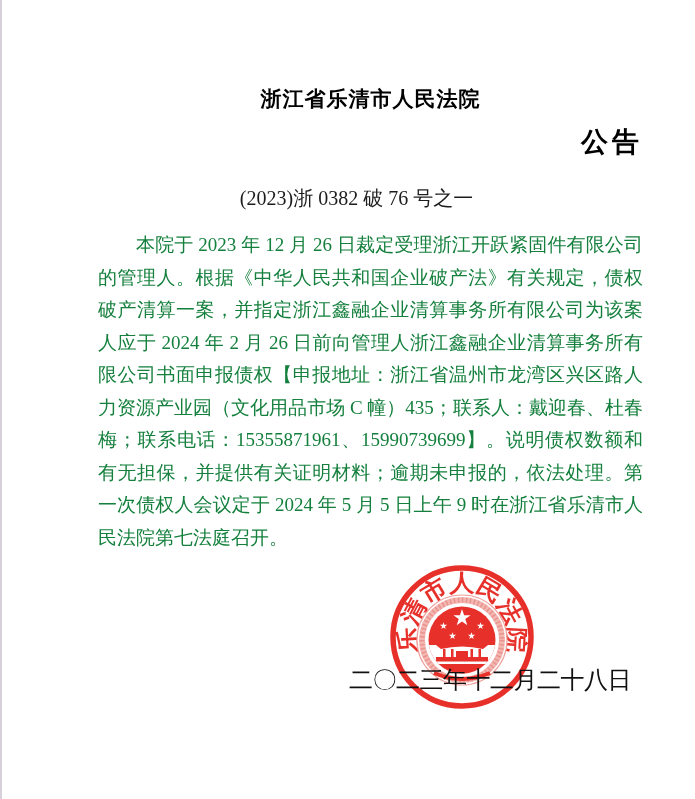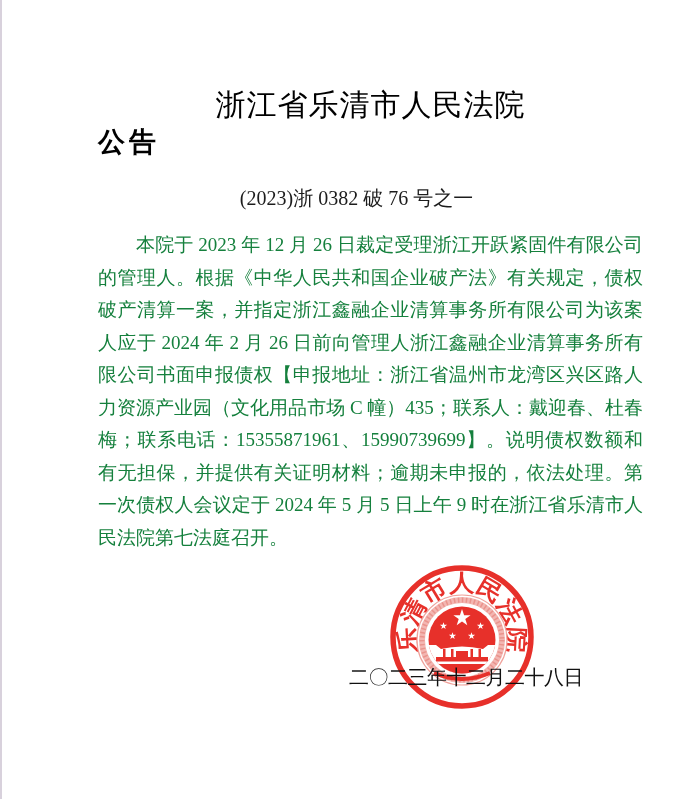--- a/index.html
+++ b/index.html
@@ -23,30 +23,30 @@
     position: absolute;
     left: 0; top: 0;
     width: 2px; height: 100%;
     background: #d8d1dc;
   }
   .court-title {
     position: absolute;
     left: 98px; top: 85px;
     width: 545px;
     text-align: center;
-    font-size: 30px;
-    font-weight: normal;
+    font-size: 21px;
+    font-weight: bold;
     color: #000000;
     letter-spacing: 1px;
   }
   .notice-title {
     position: absolute;
     left: 98px; top: 124px;
     width: 545px;
-    text-align: left;
+    text-align: right;
     font-size: 27px;
     font-weight: bold;
     color: #000000;
     letter-spacing: 4px;
   }
   .case-number {
     position: absolute;
     left: 98px; top: 185px;
     width: 545px;
     box-sizing: border-box;
@@ -74,21 +74,21 @@
   .seal {
     position: absolute;
     left: 376px; top: 551px;
     width: 172px; height: 172px;
     opacity: 0.95;
     z-index: 1;
   }
   .issue-date {
     position: absolute;
     left: 349px; top: 664px;
-    font-size: 20px;
+    font-size: 24px;
     letter-spacing: -0.5px;
     color: #111111;
     z-index: 2;
     white-space: nowrap;
   }
 </style>
 </head>
 <body>
 
 <div class="page">

